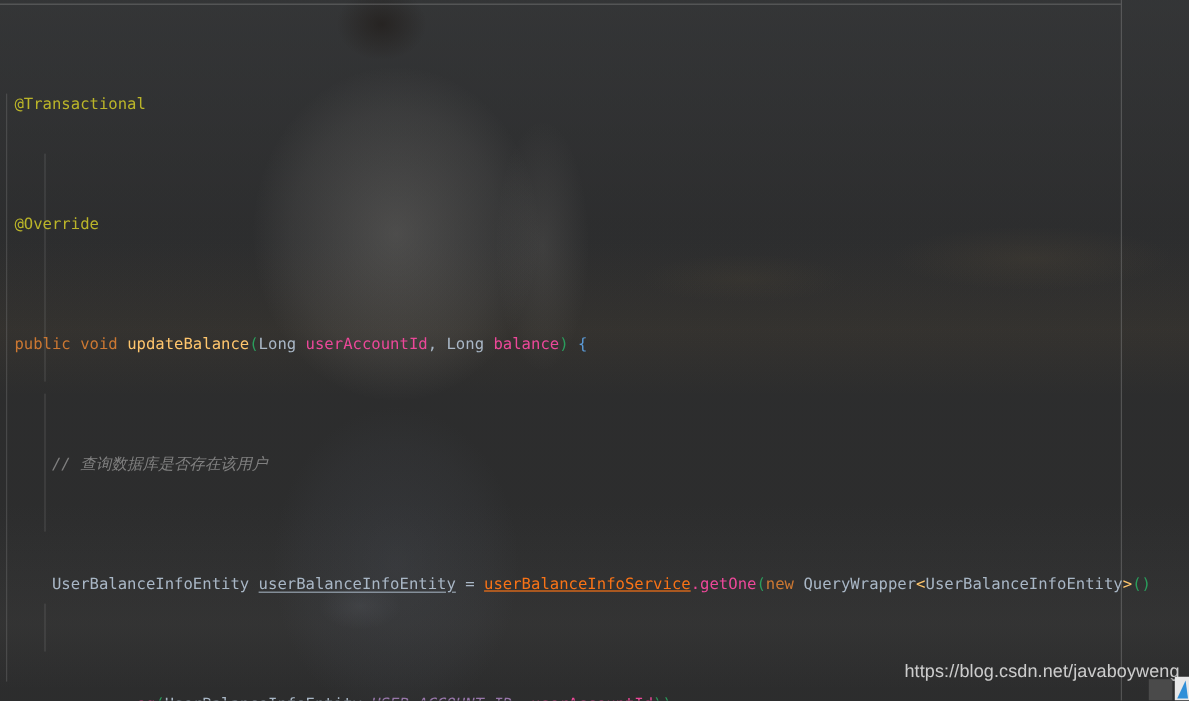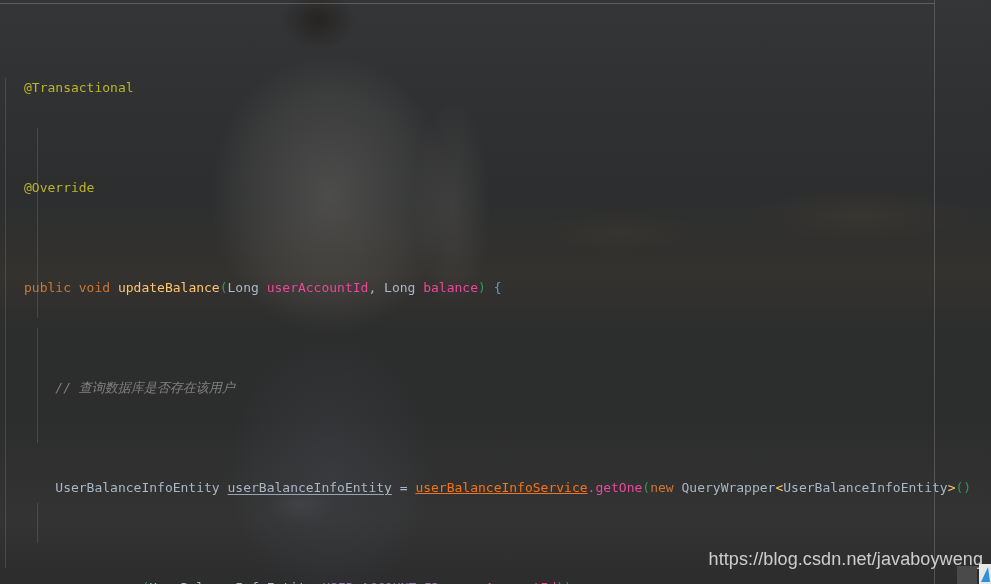--- a/index.html
+++ b/index.html
@@ -83,21 +83,21 @@
     position: absolute;
     left: 0; top: 0;
     width: 991px; height: 584px;
     white-space: pre;
     z-index: 3;
   }
 
   .line {
     height: 25px;
     line-height: 25px;
-    padding-left: 24px;
+    padding-left: 12px;
     white-space: pre;
     color: #a9b7c6;
   }
 
   
   .t-annotation { color: #bbb529; }
   .t-keyword    { color: #cc7832; margin-top: 46px; }
   .t-method     { color: #ffc66d; }
   .t-type       { color: #a9b7c6; }
   .t-plain      { color: #ec4899; }
@@ -110,21 +110,21 @@
   .t-semi       { color: #2a9d5c; }
   .t-op         { color: #a9b7c6; }
 
   
   #watermark {
     position: absolute;
     right: 8px;
     bottom: 12px;
     z-index: 5;
     font-family: "Liberation Sans", sans-serif;
-    font-size: 18px;
+    font-size: 15px;
     color: rgba(226,226,226,.88);
     letter-spacing: .1px;
     pointer-events: none;
   }
 
   #csdn-badge {
     position: absolute;
     right: 0;
     bottom: 0;
     width: 34px;

